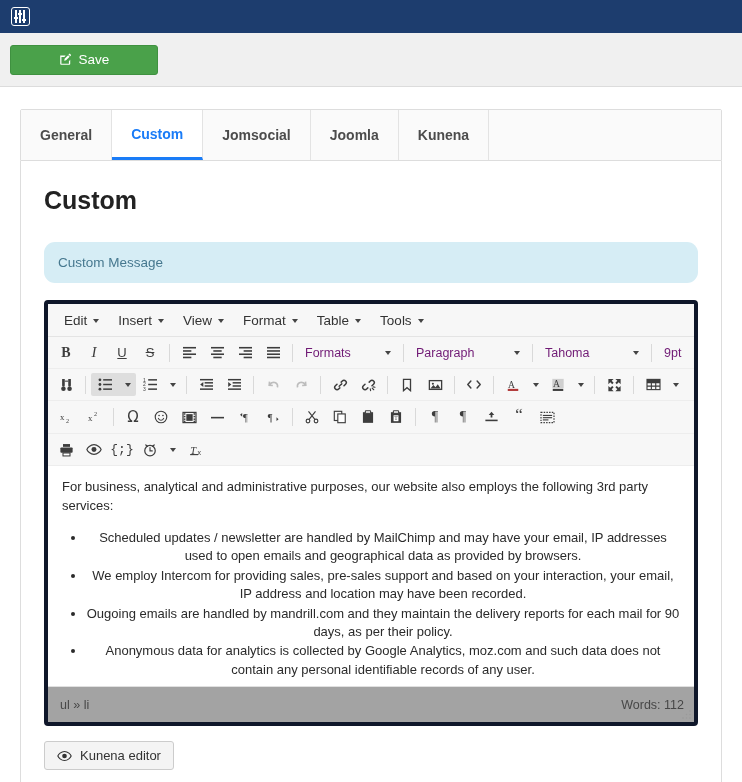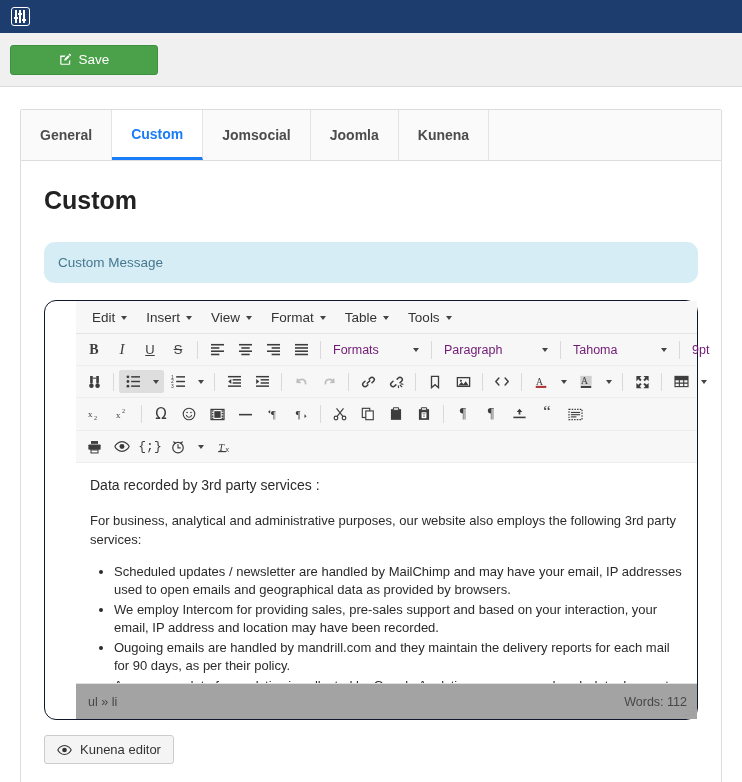--- a/index.html
+++ b/index.html
@@ -153,24 +153,23 @@
     background: #d6edf5;
     color: #46788f;
     padding: 13px 14px;
     font-size: 13.5px;
     border-radius: 11px;
     margin-bottom: 17px;
   }
 
   
   .editor {
-    border: 1px solid #0f172a;
-    border-radius: 12px;
+    border: 4px solid #0f172a;
+    border-radius: 4px;
     background: #ffffff;
-    padding-left: 31px;
   }
   .mce-menubar {
     display: flex;
     align-items: center;
     padding: 7px 5px 6px 8px;
     border-bottom: 1px solid #e4e4e4;
     background: #f7f7f7;
   }
   .mce-menu-item {
     font-size: 13.5px;
@@ -277,20 +276,21 @@
   .mce-content p.lead { font-size: 14px; margin-bottom: 17px; }
   .mce-content ul {
     margin: 0;
     padding-left: 24px;
   }
   .mce-content li {
     font-size: 13px;
     color: #2b2b2b;
     line-height: 1.42;
     margin-bottom: 1px;
+    text-align: center;
   }
 
   .mce-statusbar {
     border-top: 1px solid #e0e0e0;
     background: #a3a3a3;
     display: flex;
     align-items: center;
     justify-content: space-between;
     padding: 0 10px 0 12px;
     height: 35px;
@@ -798,21 +798,20 @@
         <div class="tb-btn wide">
           <svg class="gl" width="18" height="14" viewBox="0 0 20 16">
               <text x="1" y="12" font-size="12" font-style="italic" font-family="Liberation Serif, serif" fill="#3d3d3d">T</text>
               <rect x="1" y="12.6" width="9" height="1.3" fill="#3d3d3d"></rect>
               <text x="9.5" y="13.2" font-size="8" font-family="Liberation Sans, sans-serif" fill="#3d3d3d">x</text>
             </svg>
         </div>
       </div>
 
       <div class="mce-content">
-        <p class="lead">Data recorded by 3rd party services :</p>
         <p>For business, analytical and administrative purposes, our website also employs the following 3rd party services:</p>
         <ul>
           <li>Scheduled updates / newsletter are handled by MailChimp and may have your email, IP addresses used to open emails and geographical data as provided by browsers.</li>
           <li>We employ Intercom for providing sales, pre-sales support and based on your interaction, your email, IP address and location may have been recorded.</li>
           <li>Ougoing emails are handled by mandrill.com and they maintain the delivery reports for each mail for 90 days, as per their policy.</li>
           <li>Anonymous data for analytics is collected by Google Analytics, moz.com and such data does not contain any personal identifiable records of any user.</li>
         </ul>
       </div>
 
       <div class="mce-statusbar">

